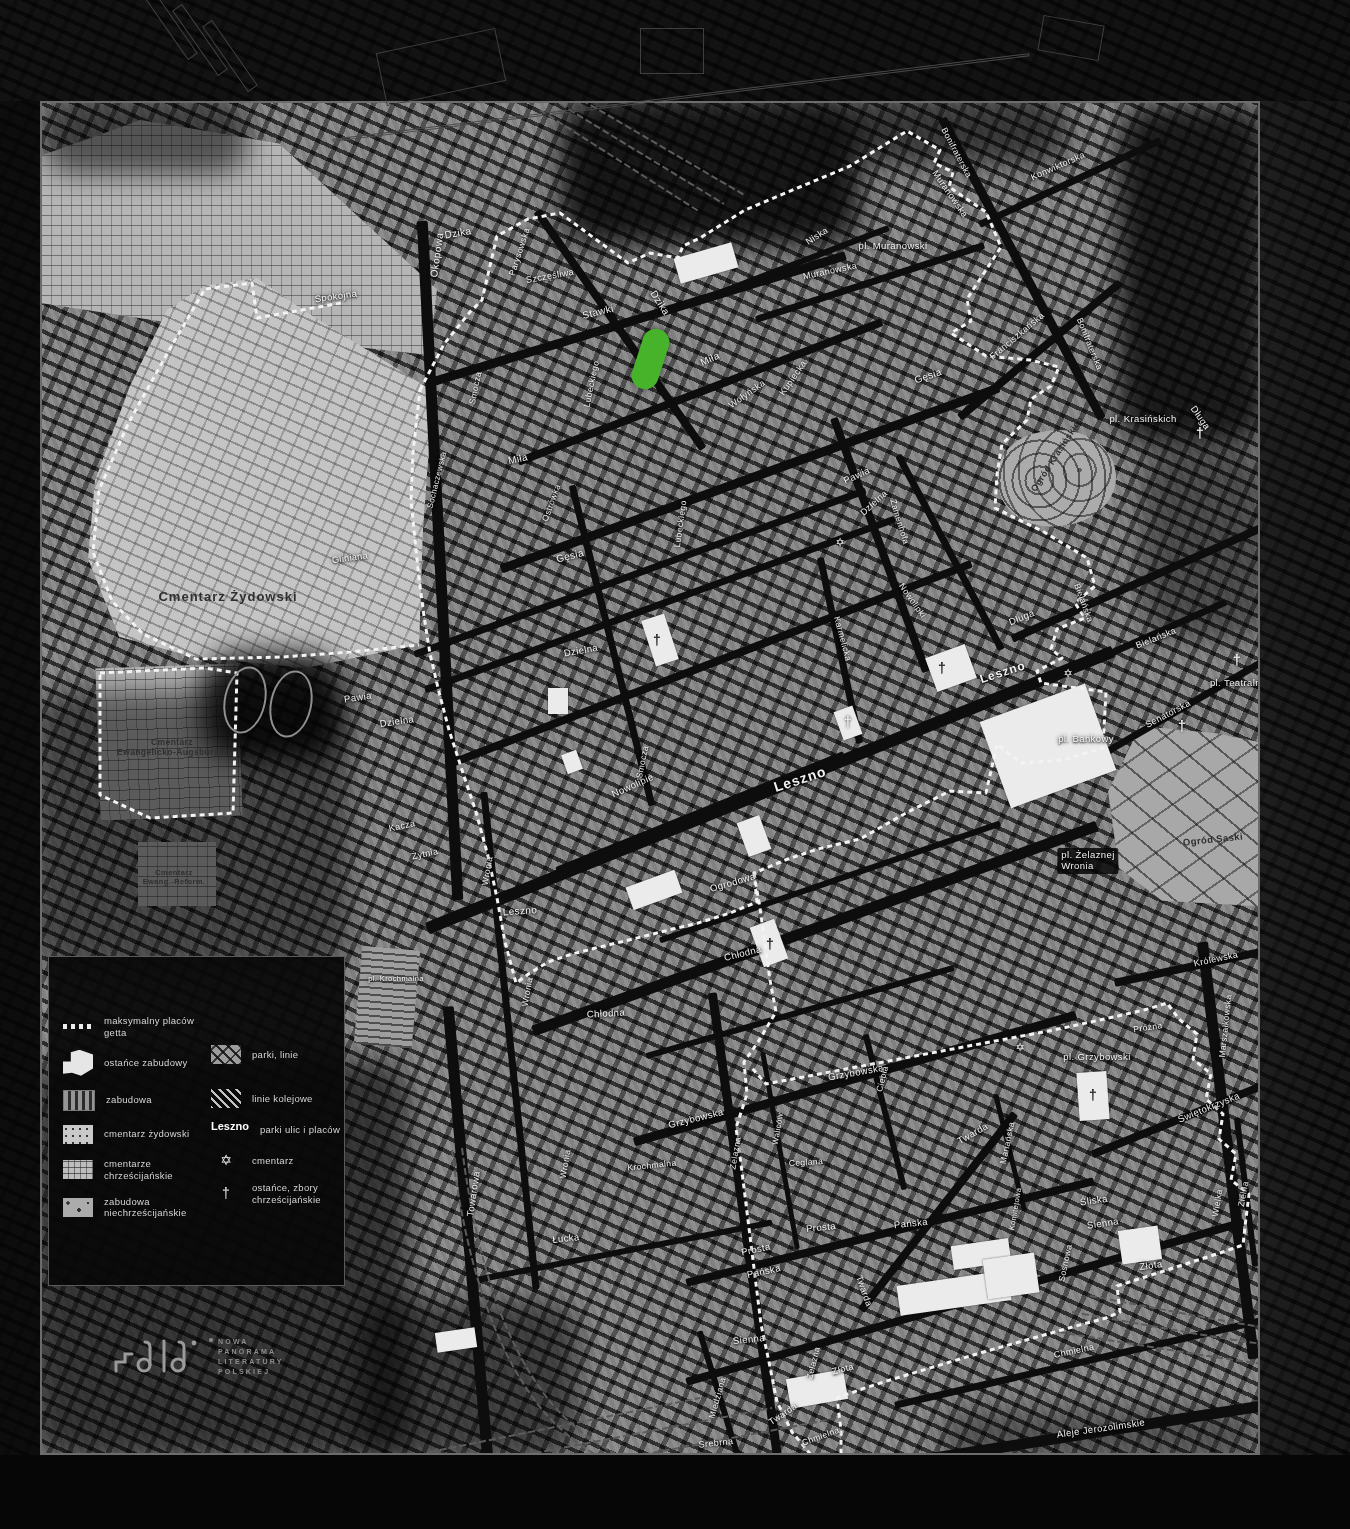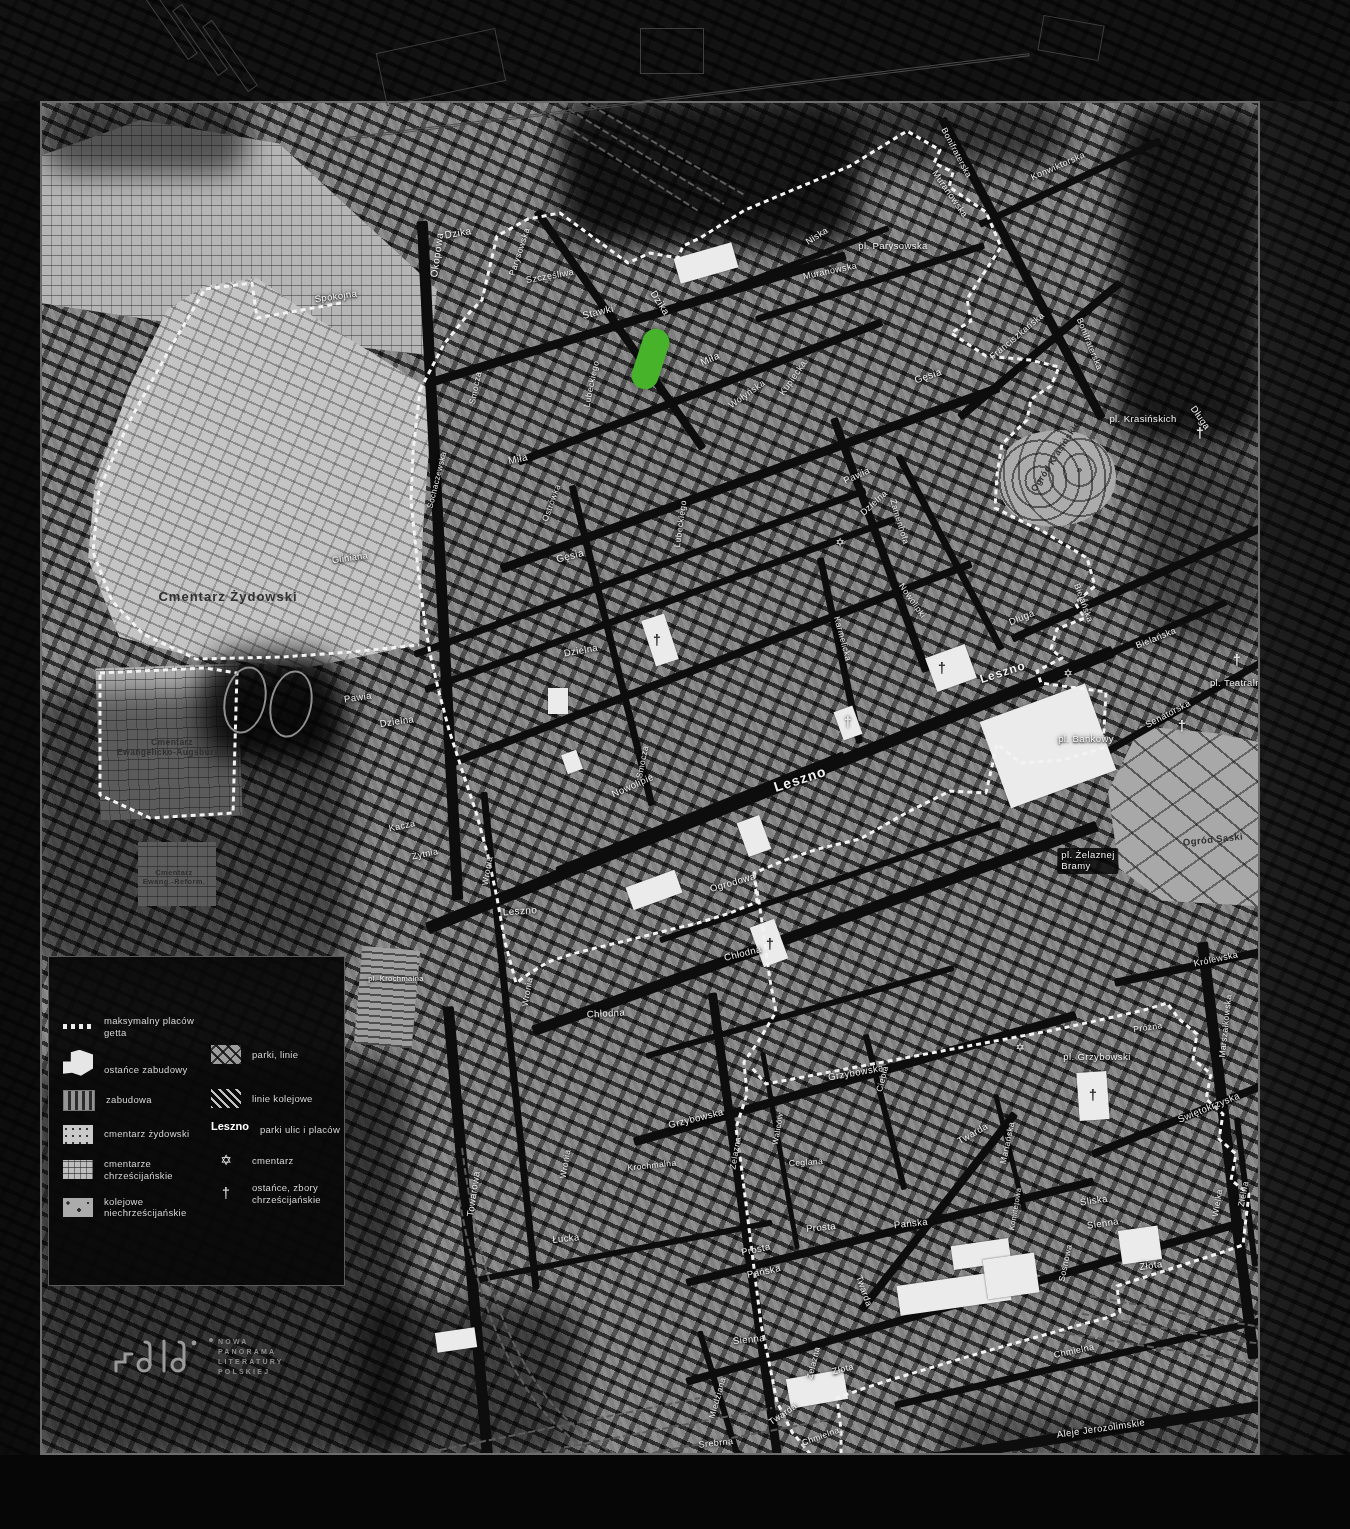--- a/index.html
+++ b/index.html
@@ -220,21 +220,21 @@
           <span class="lbl" style="left: 336px; top: 297px; font-size: 9.5px; transform: translate(-50%, -50%) rotate(-8deg);">Spokojna</span>
           <span class="lbl" style="left: 520px; top: 252px; font-size: 8.5px; transform: translate(-50%, -50%) rotate(-72deg);">Parysowska</span>
           <span class="lbl" style="left: 550px; top: 276px; font-size: 9px; transform: translate(-50%, -50%) rotate(-10deg);">Szczęśliwa</span>
           <span class="lbl" style="left: 598px; top: 312px; font-size: 10px; transform: translate(-50%, -50%) rotate(-14deg);">Stawki</span>
           <span class="lbl" style="left: 437px; top: 480px; font-size: 8px; transform: translate(-50%, -50%) rotate(-76deg);">Sochaczewska</span>
           <span class="lbl" style="left: 476px; top: 388px; font-size: 8.5px; transform: translate(-50%, -50%) rotate(-78deg);">Smocza</span>
           <span class="lbl" style="left: 643px; top: 762px; font-size: 8.5px; transform: translate(-50%, -50%) rotate(-78deg);">Smocza</span>
           <span class="lbl" style="left: 817px; top: 236px; font-size: 9px; transform: translate(-50%, -50%) rotate(-33deg);">Niska</span>
           <span class="lbl" style="left: 830px; top: 271px; font-size: 9px; transform: translate(-50%, -50%) rotate(-12deg);">Muranowska</span>
           <span class="lbl" style="left: 950px; top: 194px; font-size: 9px; transform: translate(-50%, -50%) rotate(55deg);">Muranowska</span>
-          <span class="lbl" style="left: 893px; top: 246px; font-size: 9.5px; transform: translate(-50%, -50%) rotate(0deg);">pl. Parysowska</span>
+          <span class="lbl" style="left: 893px; top: 246px; font-size: 9.5px; transform: translate(-50%, -50%) rotate(0deg);">pl. Muranowski</span>
           <span class="lbl" style="left: 710px; top: 359px; font-size: 10px; transform: translate(-50%, -50%) rotate(-24deg);">Miła</span>
           <span class="lbl" style="left: 518px; top: 459px; font-size: 10px; transform: translate(-50%, -50%) rotate(-12deg);">Miła</span>
           <span class="lbl" style="left: 592px; top: 384px; font-size: 8.5px; transform: translate(-50%, -50%) rotate(-78deg);">Lubeckiego</span>
           <span class="lbl" style="left: 681px; top: 524px; font-size: 8.5px; transform: translate(-50%, -50%) rotate(-82deg);">Lubeckiego</span>
           <span class="lbl" style="left: 747px; top: 394px; font-size: 9px; transform: translate(-50%, -50%) rotate(-35deg);">Wołyńska</span>
           <span class="lbl" style="left: 793px; top: 378px; font-size: 9px; transform: translate(-50%, -50%) rotate(-55deg);">Kupiecka</span>
           <span class="lbl" style="left: 899px; top: 522px; font-size: 8.5px; transform: translate(-50%, -50%) rotate(73deg);">Zamenhofa</span>
           <span class="lbl" style="left: 1058px; top: 166px; font-size: 9px; transform: translate(-50%, -50%) rotate(-24deg);">Konwiktorska</span>
           <span class="lbl" style="left: 956px; top: 153px; font-size: 8.5px; transform: translate(-50%, -50%) rotate(62deg);">Bonifraterska</span>
           <span class="lbl" style="left: 1089px; top: 344px; font-size: 8.5px; transform: translate(-50%, -50%) rotate(68deg);">Bonifraterska</span>
@@ -258,21 +258,21 @@
           <span class="lbl" style="left: 520px; top: 911px; font-size: 10px; transform: translate(-50%, -50%) rotate(-4deg);">Leszno</span>
           <span class="lbl" style="left: 1200px; top: 418px; font-size: 9.5px; transform: translate(-50%, -50%) rotate(55deg);">Długa</span>
           <span class="lbl" style="left: 1022px; top: 618px; font-size: 9.5px; transform: translate(-50%, -50%) rotate(-22deg);">Długa</span>
           <span class="lbl" style="left: 1143px; top: 419px; font-size: 9.5px; transform: translate(-50%, -50%) rotate(0deg);">pl. Krasińskich</span>
           <span class="lbl" style="left: 1156px; top: 638px; font-size: 9px; transform: translate(-50%, -50%) rotate(-22deg);">Bielańska</span>
           <span class="lbl" style="left: 1083px; top: 603px; font-size: 8.5px; transform: translate(-50%, -50%) rotate(70deg);">Bielańska</span>
           <span class="lbl" style="left: 1238px; top: 683px; font-size: 9.5px; transform: translate(-50%, -50%) rotate(0deg);">pl. Teatralny</span>
           <span class="lbl" style="left: 1168px; top: 714px; font-size: 9px; transform: translate(-50%, -50%) rotate(-28deg);">Senatorska</span>
           <span class="lbl" style="left: 1086px; top: 739px; font-size: 9.5px; transform: translate(-50%, -50%) rotate(0deg);">pl. Bankowy</span>
           <div class="lbl box" style="left: 1088px; top: 861px; font-size: 9.5px; transform: translate(-50%, -50%) rotate(0deg);">pl. Żelaznej
-Bramy</div>
+Wronia</div>
           <span class="lbl" style="left: 733px; top: 883px; font-size: 9.5px; transform: translate(-50%, -50%) rotate(-16deg);">Ogrodowa</span>
           <span class="lbl" style="left: 743px; top: 954px; font-size: 9.5px; transform: translate(-50%, -50%) rotate(-14deg);">Chłodna</span>
           <span class="lbl" style="left: 606px; top: 1014px; font-size: 9.5px; transform: translate(-50%, -50%) rotate(-3deg);">Chłodna</span>
           <span class="lbl" style="left: 488px; top: 871px; font-size: 8.5px; transform: translate(-50%, -50%) rotate(-80deg);">Wronia</span>
           <span class="lbl" style="left: 528px; top: 992px; font-size: 8.5px; transform: translate(-50%, -50%) rotate(-80deg);">Wronia</span>
           <span class="lbl" style="left: 566px; top: 1164px; font-size: 8.5px; transform: translate(-50%, -50%) rotate(-80deg);">Wronia</span>
           <span class="lbl" style="left: 396px; top: 979px; font-size: 7.5px; transform: translate(-50%, -50%) rotate(0deg);">pl. Krochmalna</span>
           <span class="lbl" style="left: 736px; top: 1153px; font-size: 8.5px; transform: translate(-50%, -50%) rotate(-80deg);">Żelazna</span>
           <span class="lbl" style="left: 814px; top: 1363px; font-size: 8.5px; transform: translate(-50%, -50%) rotate(-76deg);">Żelazna</span>
           <span class="lbl" style="left: 778px; top: 1129px; font-size: 8px; transform: translate(-50%, -50%) rotate(-80deg);">Waliców</span>
@@ -338,39 +338,39 @@
     <div class="dimtex" style="opacity:.22;"></div>
   </div>
   <div class="out" style="left:0;top:1455px;width:1350px;height:74px;"></div>
 
   <div class="legend">
     <div class="lg-col" style="left:14px;top:58px;width:150px;">
       <div class="lg-row">
         <div class="sw sw-ghetto"></div>
         <div class="txt">maksymalny placów getta</div>
       </div>
-      <div class="lg-row" style="margin-bottom:14px;align-items:flex-end;">
+      <div class="lg-row" style="margin-bottom:14px;">
         <div class="sw sw-ost" style="height:26px;"></div>
         <div class="txt">ostańce zabudowy</div>
       </div>
       <div class="lg-row" style="margin-bottom:14px;">
         <div class="sw sw-zab"></div>
         <div class="txt">zabudowa</div>
       </div>
       <div class="lg-row" style="margin-bottom:14px;">
         <div class="sw sw-cemj"></div>
         <div class="txt">cmentarz żydowski</div>
       </div>
       <div class="lg-row" style="margin-bottom:14px;">
         <div class="sw sw-cemc"></div>
         <div class="txt">cmentarze chrześcijańskie</div>
       </div>
       <div class="lg-row">
         <div class="sw sw-cemn"></div>
-        <div class="txt">kolejowe niechrześcijańskie</div>
+        <div class="txt">zabudowa niechrześcijańskie</div>
       </div>
     </div>
     <div class="lg-col" style="left:162px;top:88px;width:130px;">
       <div class="lg-row" style="margin-bottom:12px;">
         <div class="sw sw-park"></div>
         <div class="txt">parki, linie</div>
       </div>
       <div class="lg-row" style="margin-bottom:12px;margin-top:25px;">
         <div class="sw sw-rail"></div>
         <div class="txt">linie kolejowe</div>

